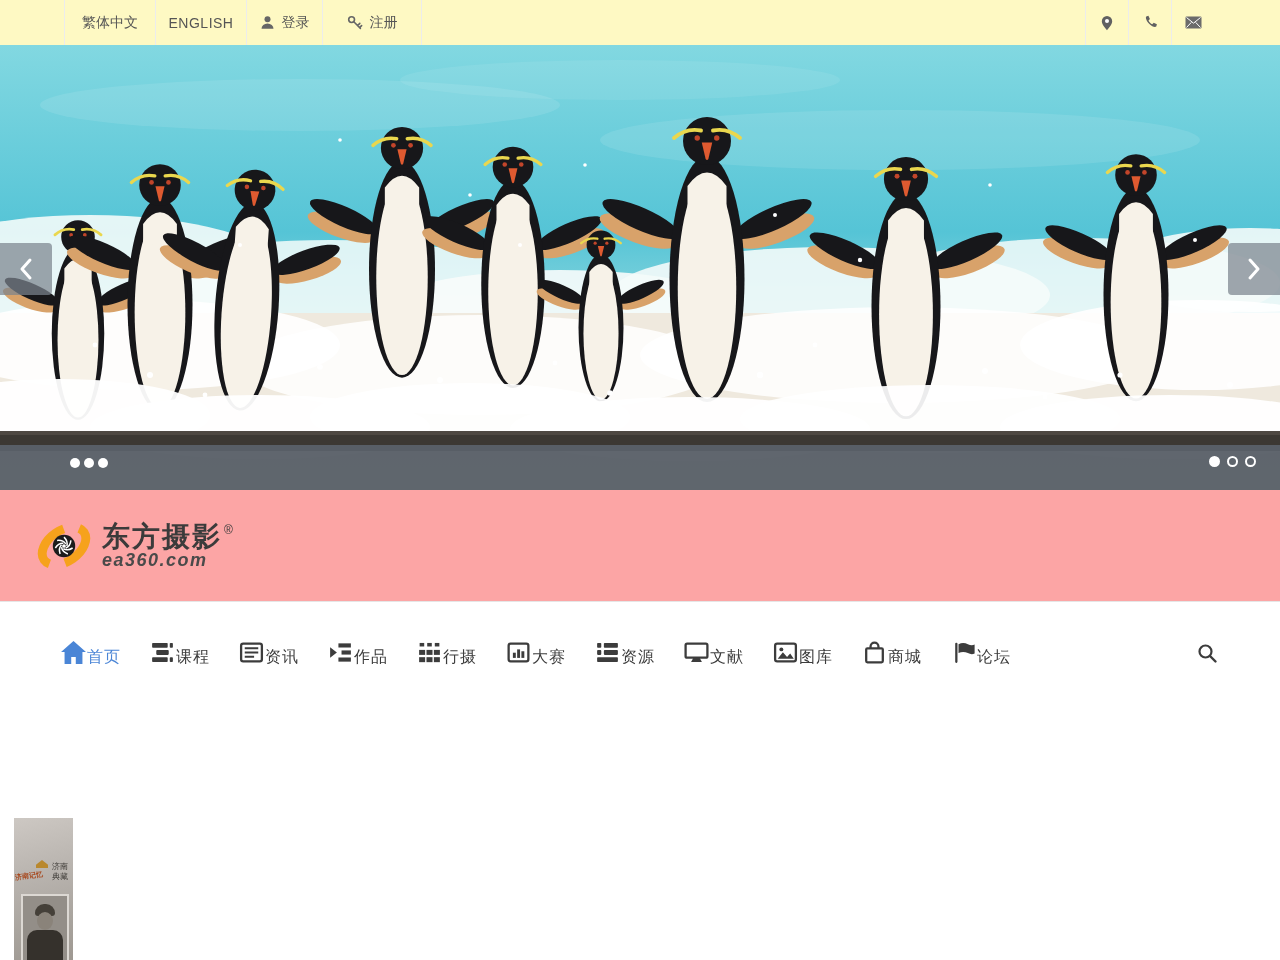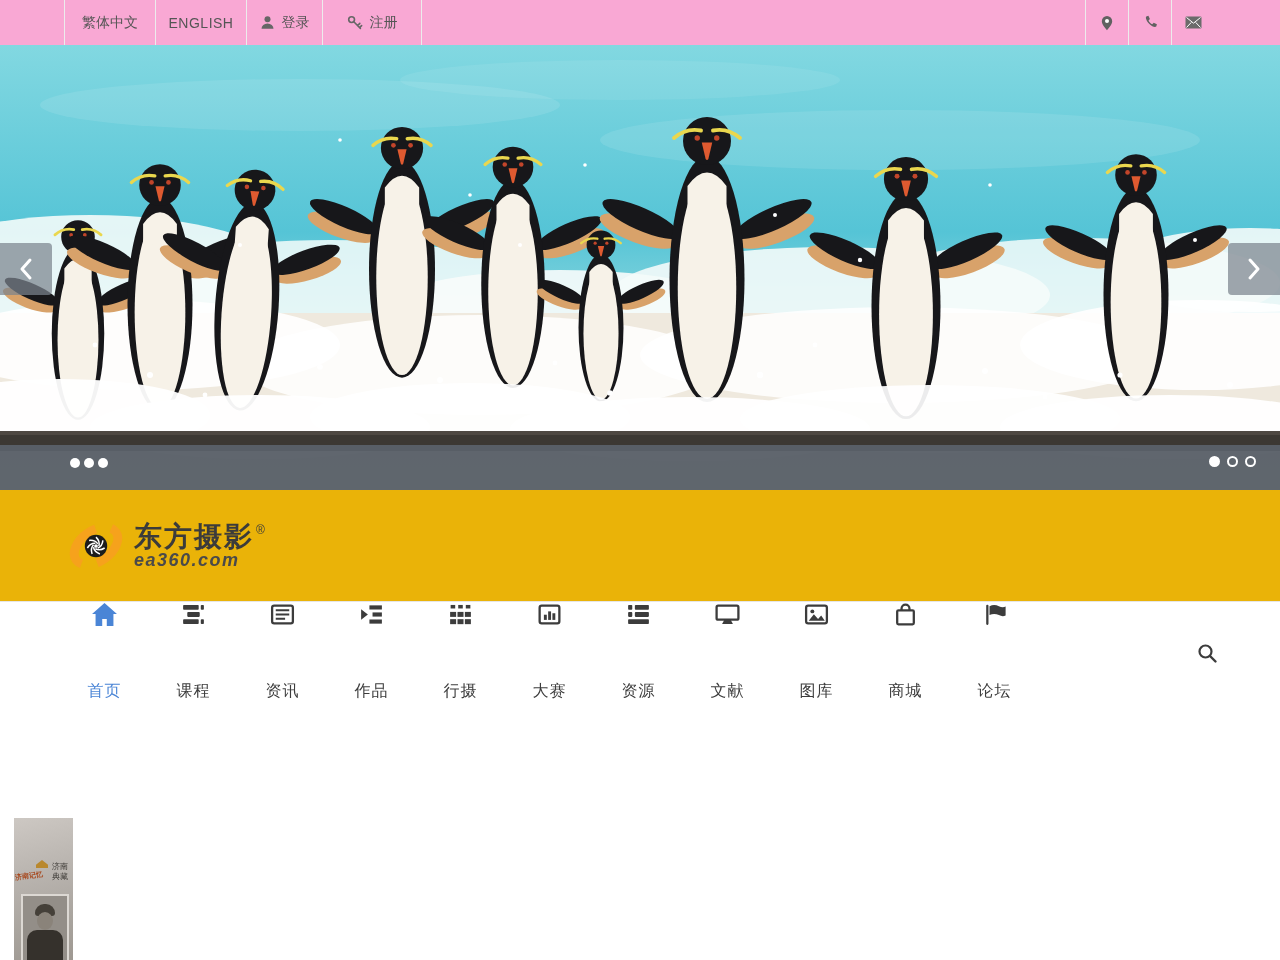--- a/index.html
+++ b/index.html
@@ -1,20 +1,20 @@
 <!DOCTYPE html>
 <html><head>
 <meta charset="utf-8">
 <style>
   html,body{margin:0;padding:0;}
   body{font-family:"Liberation Sans","DejaVu Sans",sans-serif;background:#fff;}
   .page{position:relative;width:1280px;height:960px;overflow:hidden;background:#fff;}
 
   
-  .topbar{display:flex;align-items:stretch;height:45px;background:#f9a8d4;}
+  .topbar{display:flex;align-items:stretch;height:45px;background:#fef9c3;}
   .topbar .spacer-l{width:64px;}
   .tb-cell{display:flex;align-items:center;justify-content:center;border-left:1px solid #ececec;
            color:#555;font-size:14px;cursor:pointer;white-space:nowrap;}
   .tb-cell svg{margin-right:7px;}
   .tb-lang{width:90px;}
   .tb-eng{width:90px;letter-spacing:.5px;}
   .tb-login{width:75px;}
   .tb-reg{width:98px;border-right:1px solid #ececec;}
   .tb-flex{flex:1;}
   .tb-icon{width:42px;border-left:1px solid #ececec;}
@@ -29,31 +29,31 @@
   .arrow.prev{left:0;border-radius:0 4px 4px 0;}
   .arrow.next{right:0;border-radius:4px 0 0 4px;}
   .dots-left{position:absolute;left:70px;top:413px;display:flex;gap:4px;}
   .dots-left .d{width:10px;height:10px;border-radius:50%;background:#fff;cursor:pointer;}
   .indicators{position:absolute;right:24px;top:411px;display:flex;gap:7px;}
   .ind{width:11px;height:11px;border-radius:50%;border:2px solid #fff;box-sizing:border-box;
        background:transparent;cursor:pointer;}
   .ind.active{background:#fff;}
 
   
-  .logo-strip{height:112px;display:flex;align-items:center;padding-left:68px;
-              border-bottom:1px solid #e6e6e6;background:#eab308;box-sizing:border-box;}
+  .logo-strip{height:112px;display:flex;align-items:center;padding-left:36px;
+              border-bottom:1px solid #e6e6e6;background:#fca5a5;box-sizing:border-box;}
   .logo-text{margin-left:10px;line-height:1;}
   .logo-cn{font-size:28px;font-weight:bold;color:#3b3b3b;letter-spacing:2px;}
   .logo-reg{font-size:12px;color:#3b3b3b;vertical-align:12px;margin-left:2px;}
   .logo-domain{font-size:18px;font-style:italic;font-weight:bold;color:#4a4a4a;
                letter-spacing:1.5px;margin-top:0;}
 
   
   .mainnav{position:relative;height:100px;background:#fff;display:flex;padding-left:60px;}
-  .nav-item{width:89px;display:flex;flex-direction:column;align-items:center;justify-content:space-between;
+  .nav-item{width:89px;display:flex;align-items:center;justify-content:flex-start;
             color:#3c3c3c;cursor:pointer;text-decoration:none;font-family:Liberation Mono, monospace;}
   .nav-item .lbl{margin-top:10px;font-size:16px;letter-spacing:1px;}
   .nav-item svg{display:block;}
   .nav-item.active{color:#4a85d6;}
   .nav-search{position:absolute;right:62px;top:40px;width:22px;height:22px;cursor:pointer;color:#3c3c3c;}
 
   
   .thumb{position:absolute;left:14px;top:818px;width:59px;height:150px;overflow:hidden;cursor:pointer;
          background:linear-gradient(165deg,#cdc8c3 0%,#bab5b0 35%,#a9a49e 70%,#9c968f 100%);}
   .thumb-emblem{position:absolute;left:22px;top:42px;width:12px;height:8px;background:#b9882e;

